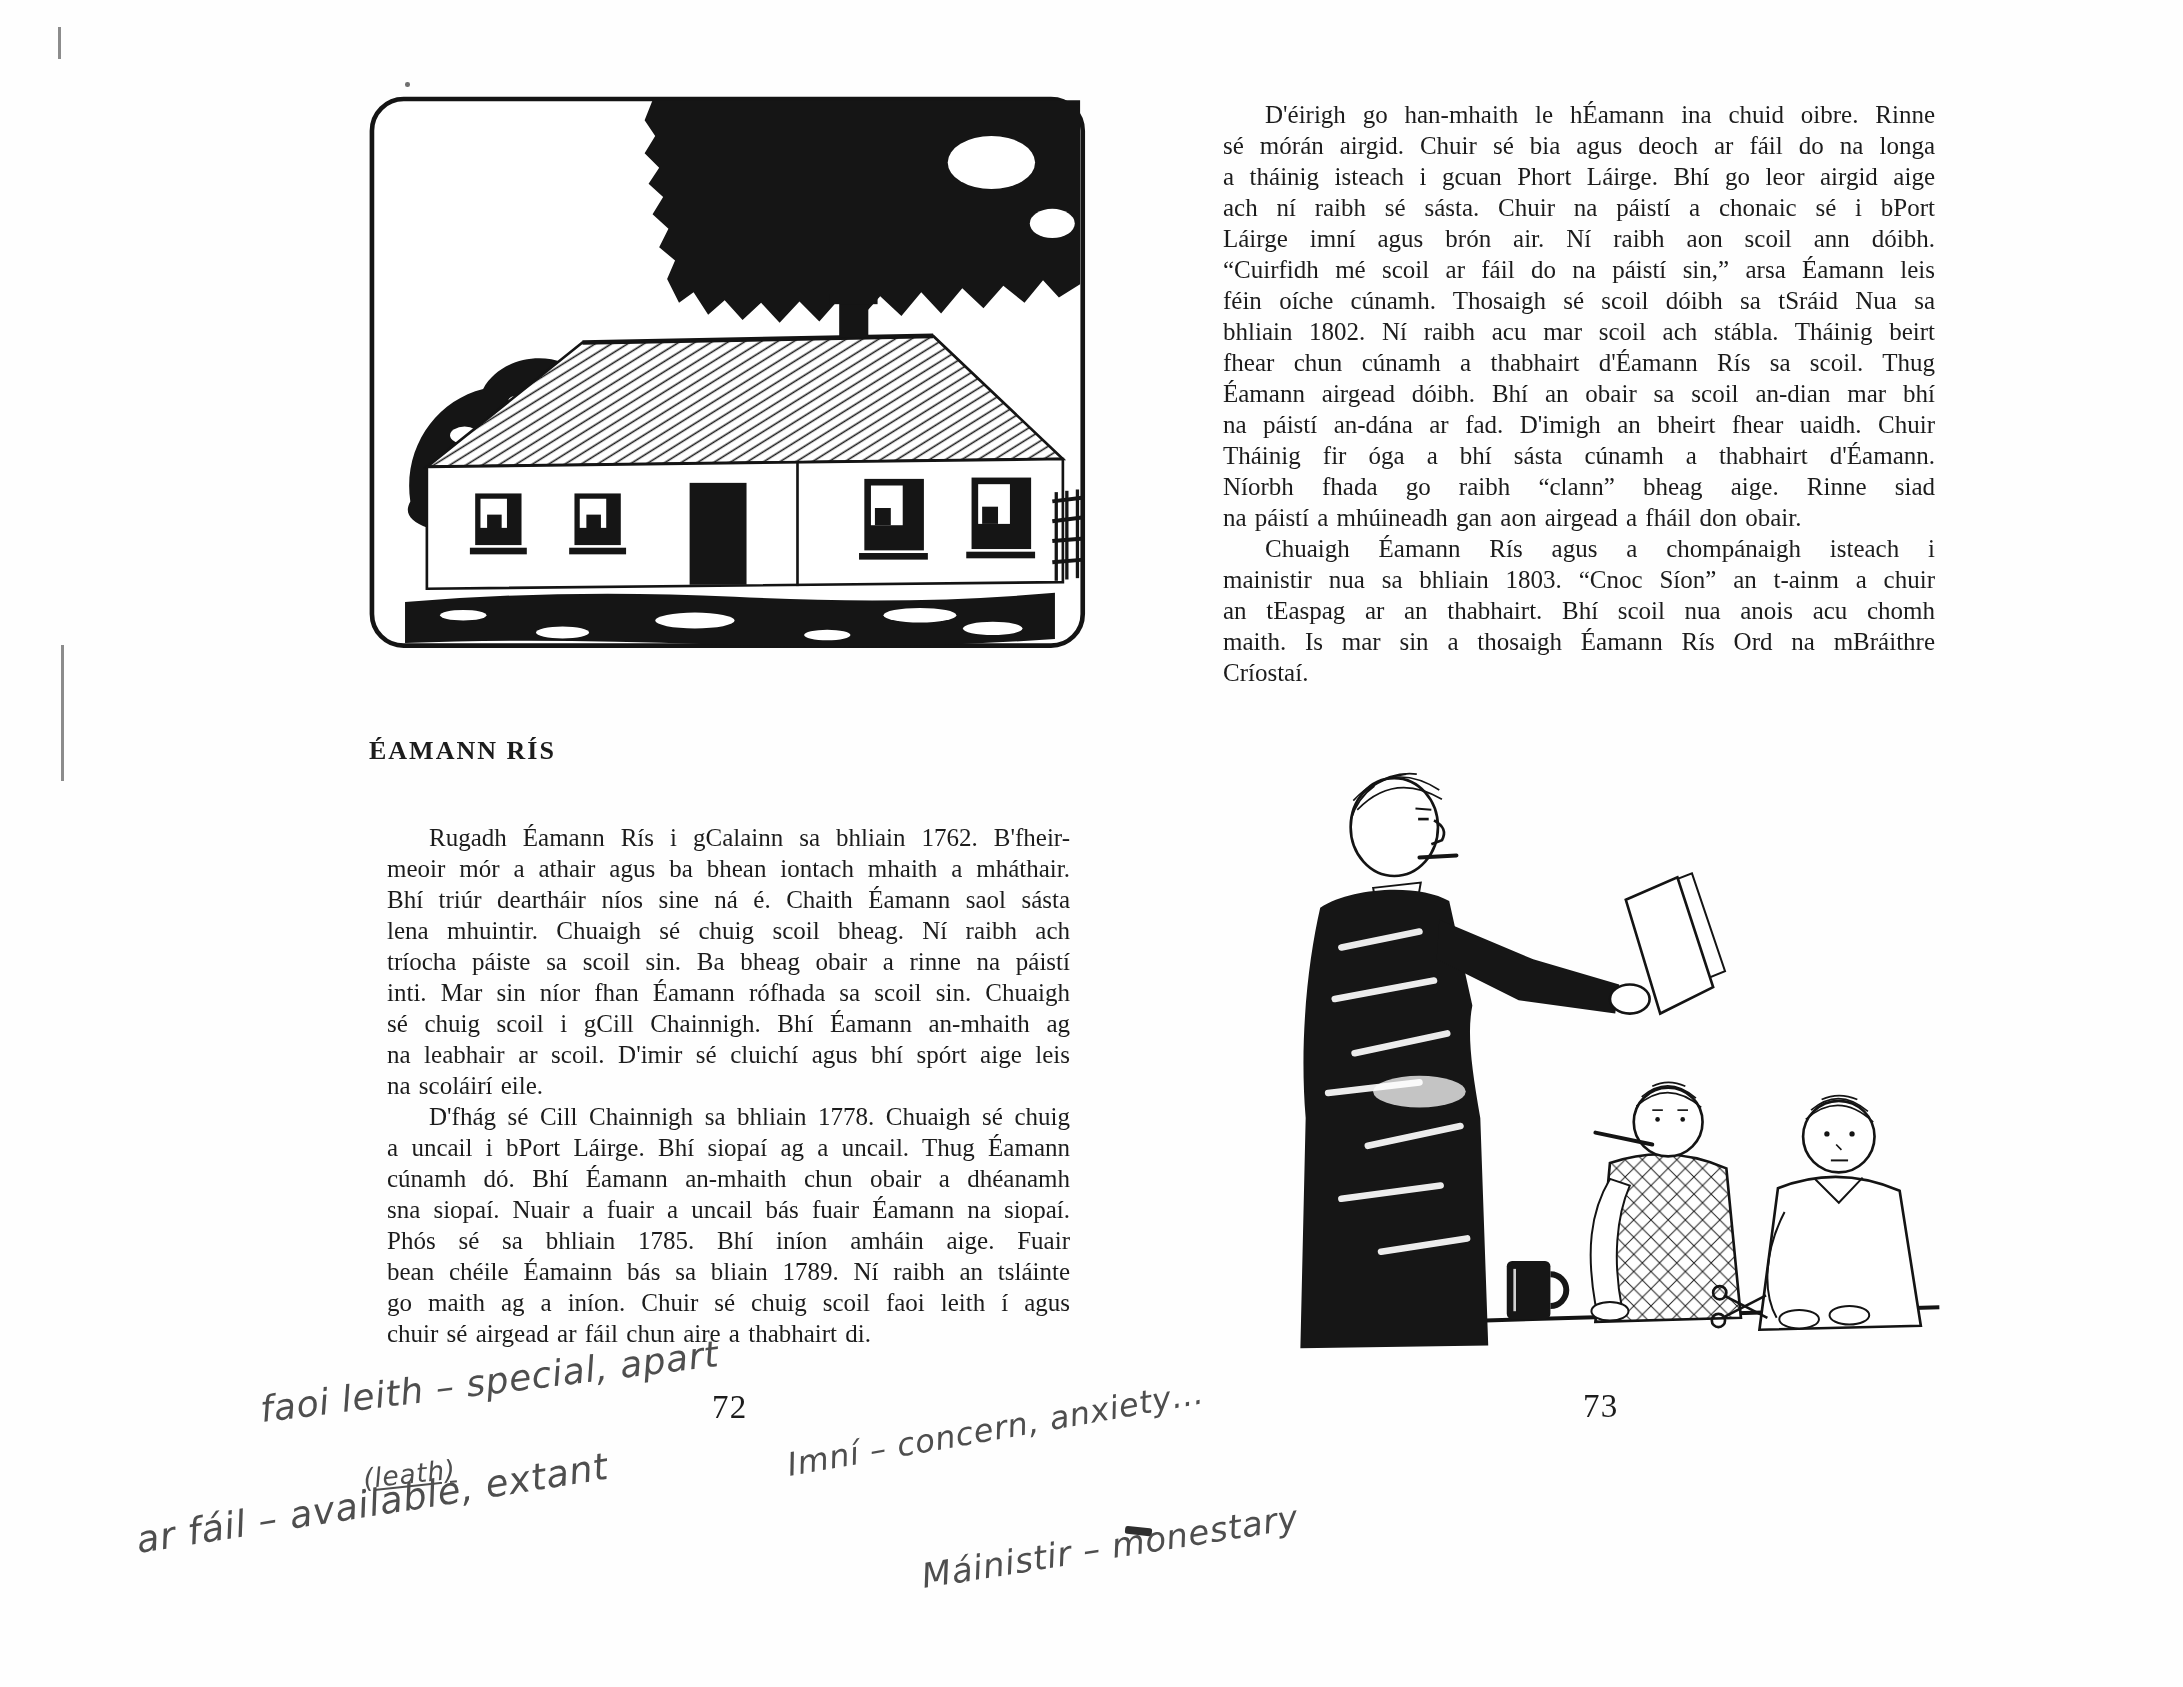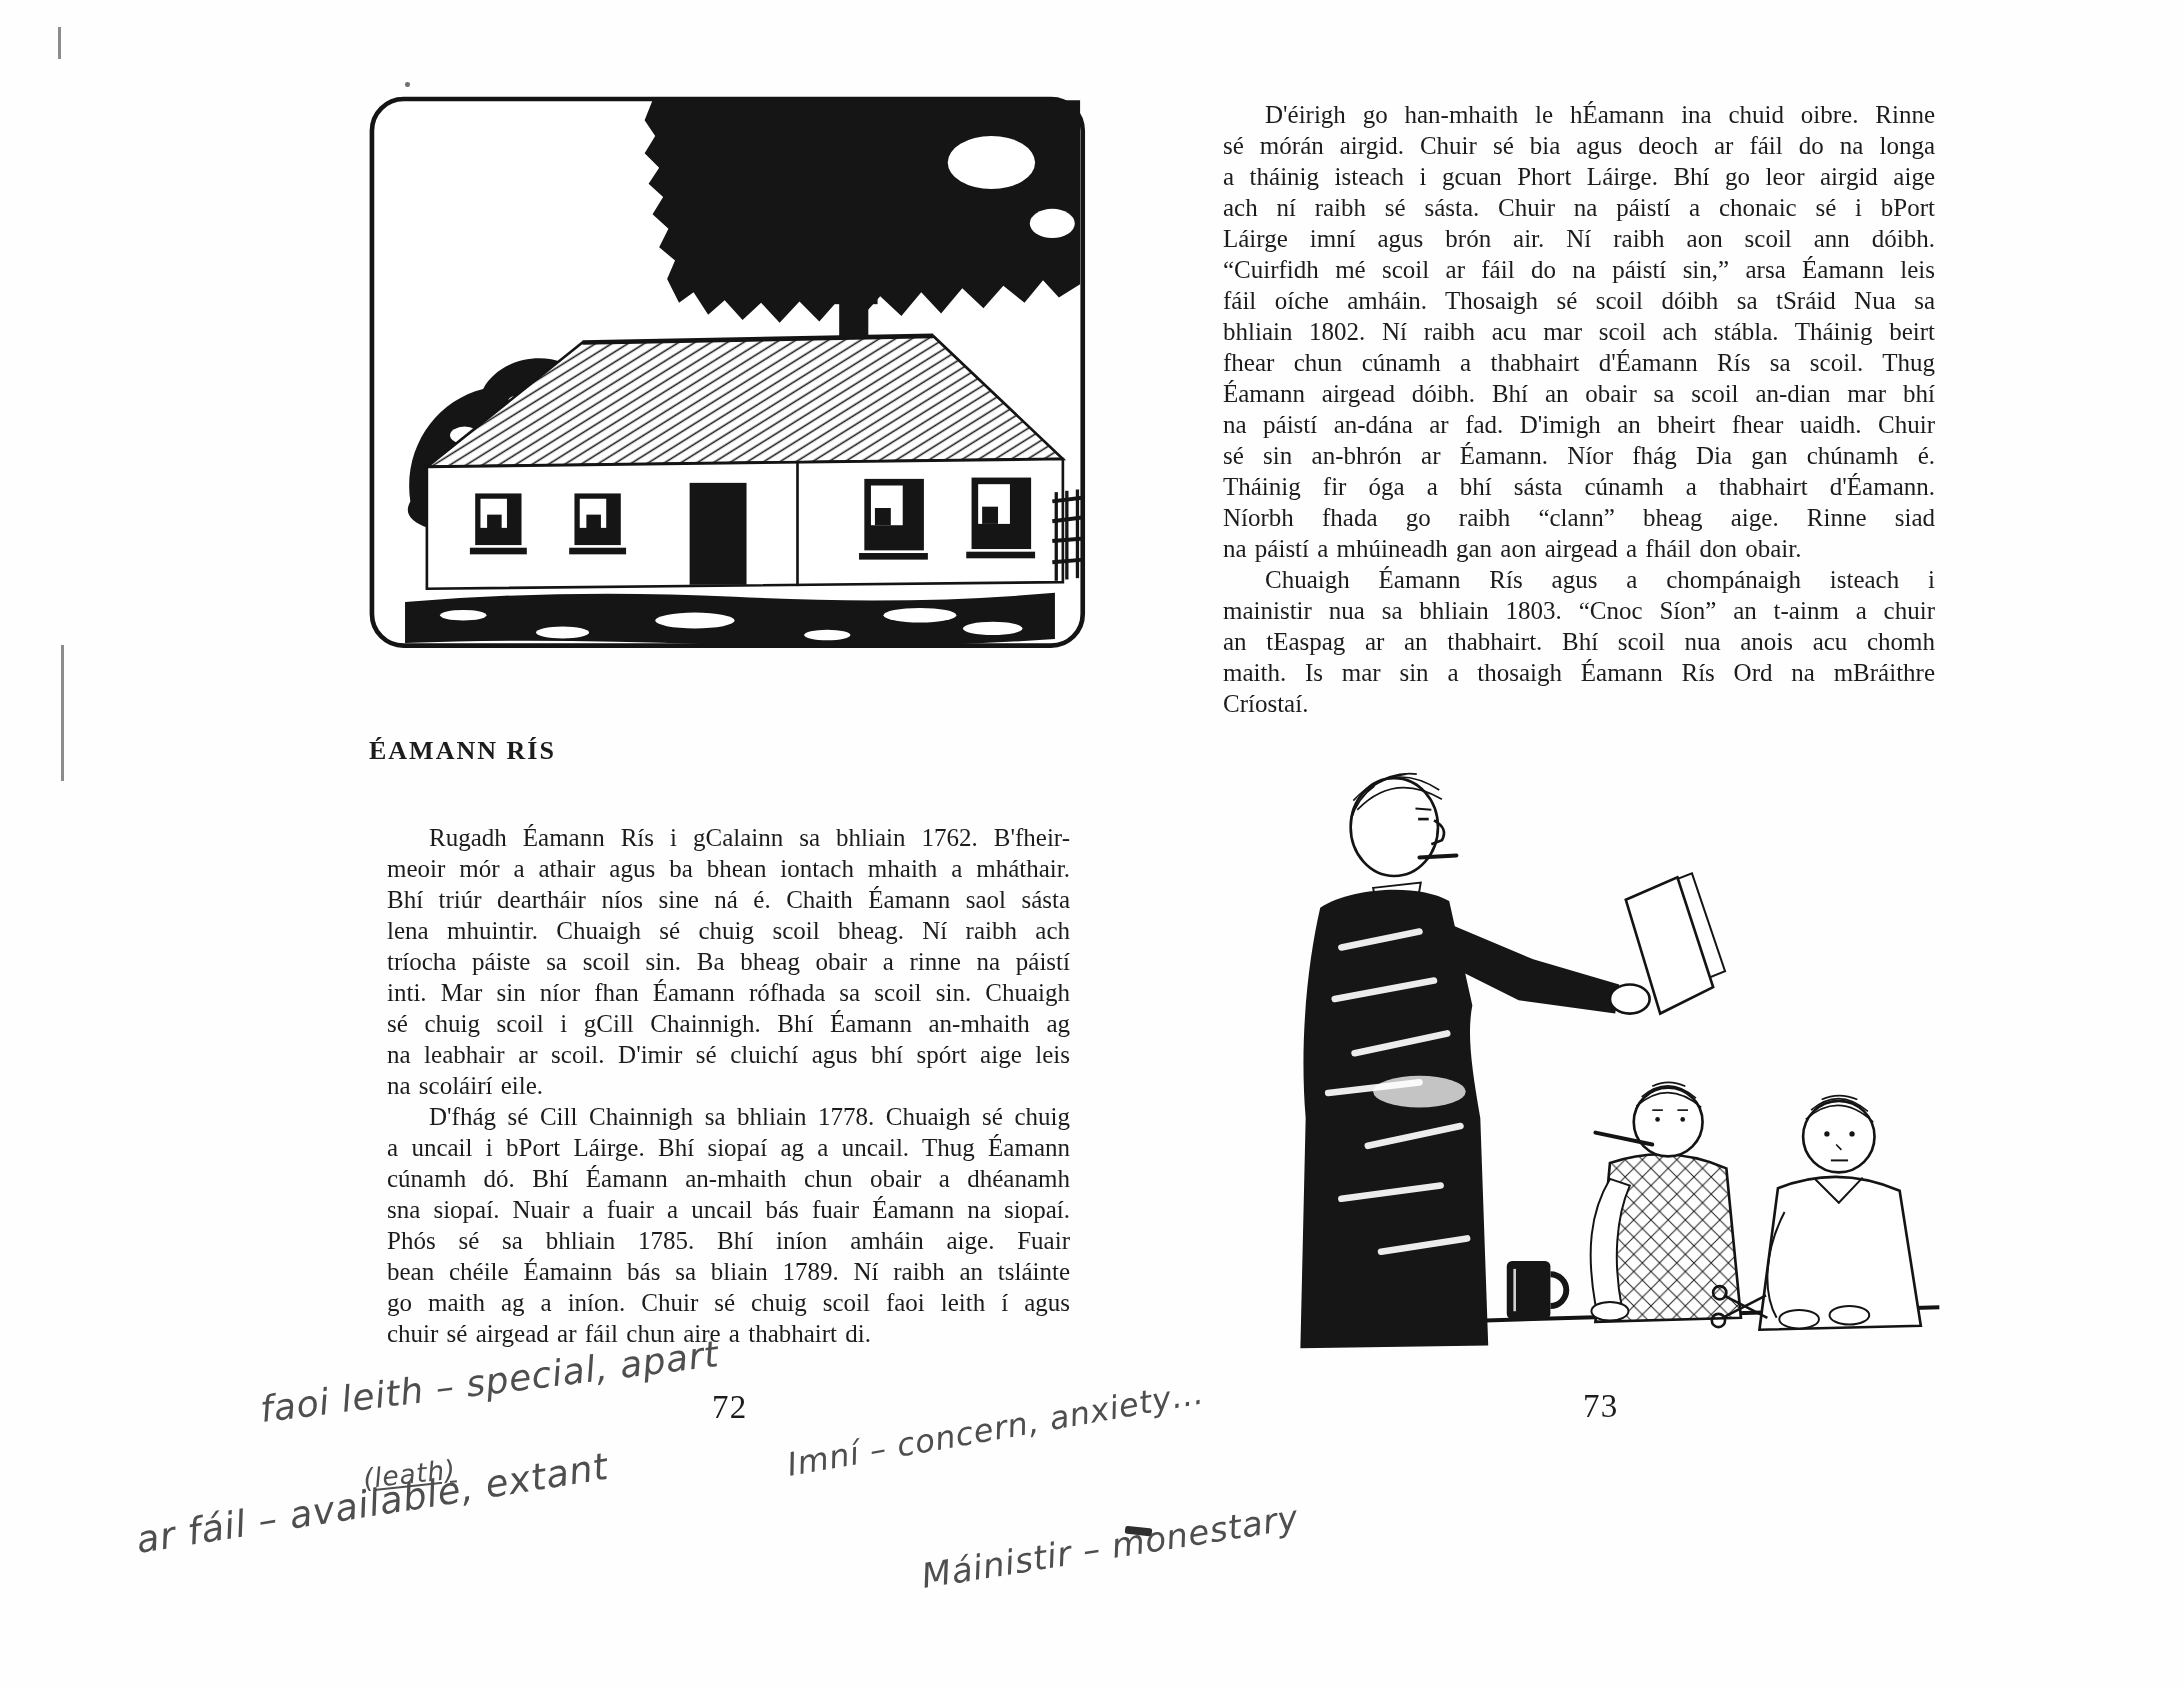--- a/index.html
+++ b/index.html
@@ -150,26 +150,25 @@
 
   <div>
 
     <div class="bodytext" style="left:1223px;top:99px;width:712px;">
       <div class="line indent">D'éirigh go han-mhaith le hÉamann ina chuid oibre. Rinne</div>
       <div class="line">sé mórán airgid. Chuir sé bia agus deoch ar fáil do na longa</div>
       <div class="line">a tháinig isteach i gcuan Phort Láirge. Bhí go leor airgid aige</div>
       <div class="line">ach ní raibh sé sásta. Chuir na páistí a chonaic sé i bPort</div>
       <div class="line">Láirge imní agus brón air. Ní raibh aon scoil ann dóibh.</div>
       <div class="line">“Cuirfidh mé scoil ar fáil do na páistí sin,” arsa Éamann leis</div>
-      <div class="line">fáil oíche amháin. Thosaigh sé scoil dóibh sa tSráid Nua sa</div>
+      <div class="line">féin oíche cúnamh. Thosaigh sé scoil dóibh sa tSráid Nua sa</div>
       <div class="line">bhliain 1802. Ní raibh acu mar scoil ach stábla. Tháinig beirt</div>
       <div class="line">fhear chun cúnamh a thabhairt d'Éamann Rís sa scoil. Thug</div>
       <div class="line">Éamann airgead dóibh. Bhí an obair sa scoil an-dian mar bhí</div>
       <div class="line">na páistí an-dána ar fad. D'imigh an bheirt fhear uaidh. Chuir</div>
-      <div class="line">sé sin an-bhrón ar Éamann. Níor fhág Dia gan chúnamh é.</div>
       <div class="line">Tháinig fir óga a bhí sásta cúnamh a thabhairt d'Éamann.</div>
       <div class="line">Níorbh fhada go raibh “clann” bheag aige. Rinne siad</div>
       <div class="line end">na páistí a mhúineadh gan aon airgead a fháil don obair.</div>
       <div class="line indent">Chuaigh Éamann Rís agus a chompánaigh isteach i</div>
       <div class="line">mainistir nua sa bhliain 1803. “Cnoc Síon” an t-ainm a chuir</div>
       <div class="line">an tEaspag ar an thabhairt. Bhí scoil nua anois acu chomh</div>
       <div class="line">maith. Is mar sin a thosaigh Éamann Rís Ord na mBráithre</div>
       <div class="line end">Críostaí.</div>
     </div>
 

